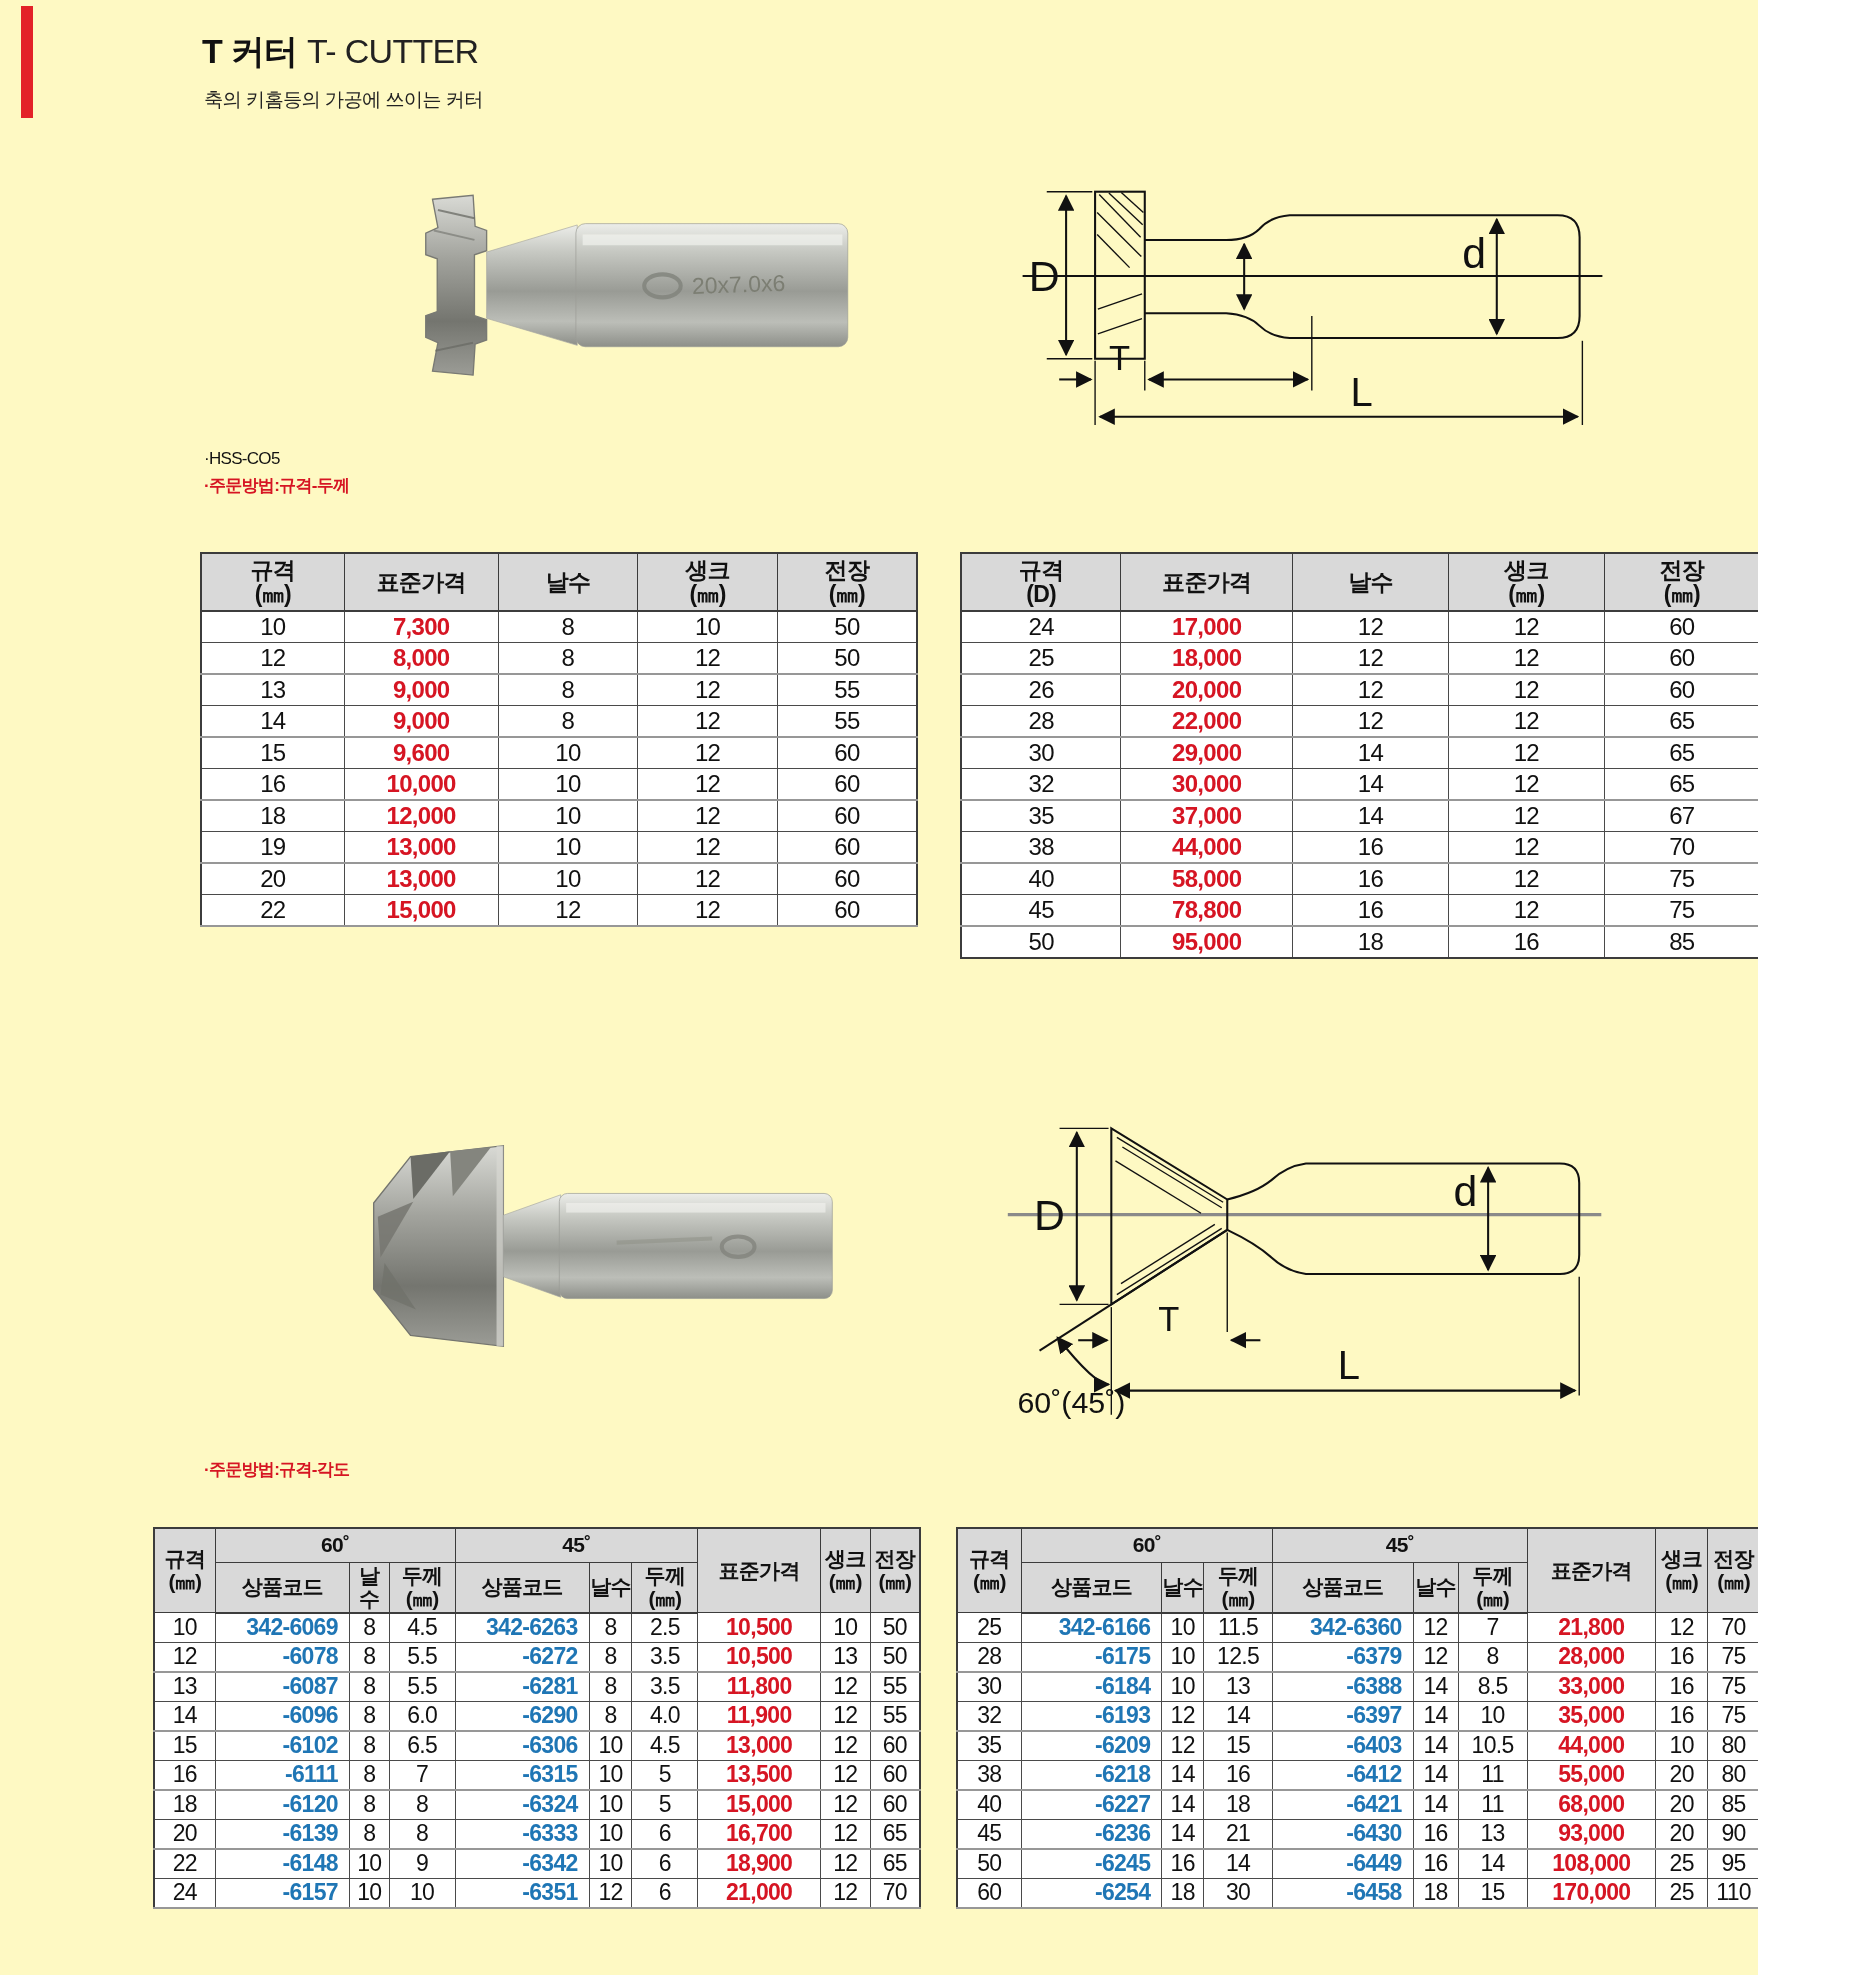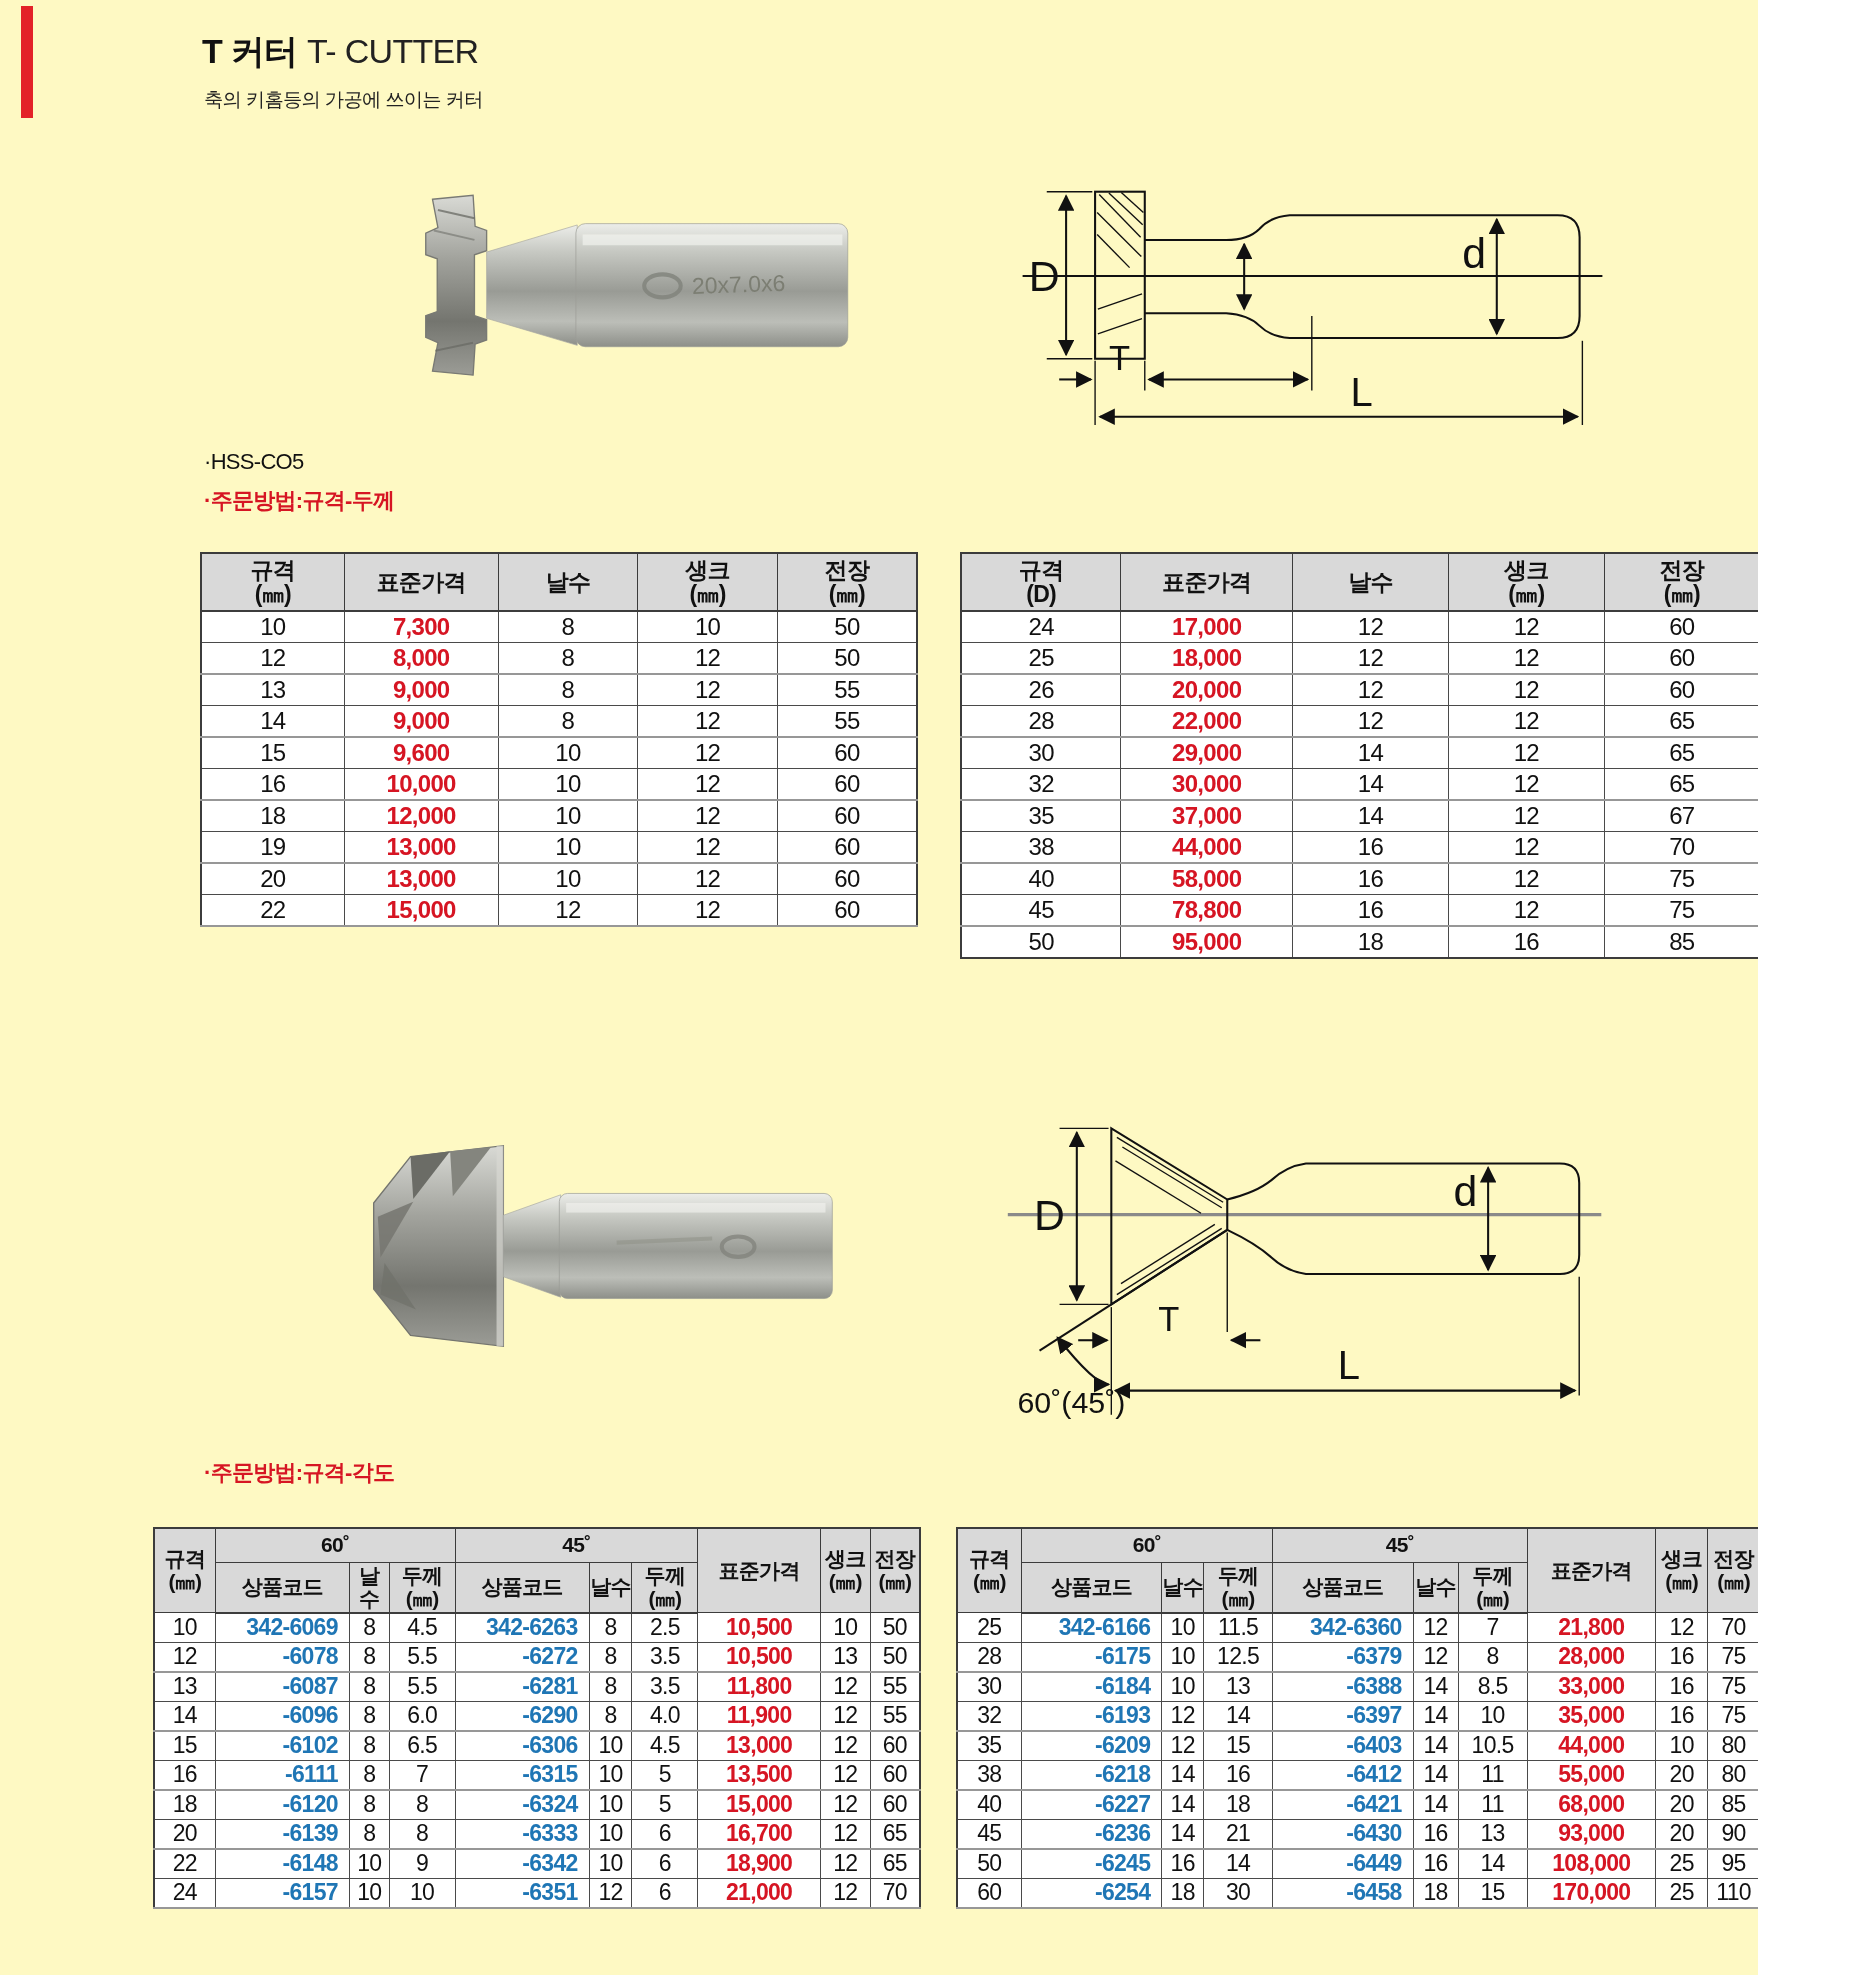--- a/index.html
+++ b/index.html
@@ -5,21 +5,21 @@
   html,body{margin:0;padding:0;background:#fff;}
   .page{position:relative;width:1758px;height:1975px;background:#fef9c3;overflow:hidden;
         font-family:"Liberation Sans","DejaVu Sans",sans-serif;color:#111;}
 
   .accent-bar{position:absolute;left:21px;top:5.5px;width:11.7px;height:112px;background:#e32228;}
 
   .sec-title{position:absolute;font-size:34px;letter-spacing:-0.7px;white-space:nowrap;}
   .sec-title .ko{font-weight:700;color:#111;}
   .sec-title .en{font-weight:400;color:#222;margin-left:9.7px;}
   .subtitle{position:absolute;font-size:19.3px;color:#222;letter-spacing:-0.7px;}
-  .note{position:absolute;font-size:22px;color:#111;letter-spacing:-0.7px;}
+  .note{position:absolute;font-size:17px;color:#111;letter-spacing:-0.7px;}
   .note.red{color:#d61523;font-weight:700;}
 
   .tbl-wrap{position:absolute;margin-top:20px;}
   table.spec{border-collapse:collapse;table-layout:fixed;width:100%;border:2.1px solid #3c3c3c;background:#fff;}
   table.spec th{background:#d9d9d9;border:1.4px solid #3c3c3c;font-weight:700;font-size:23px;
                 line-height:1.06;white-space:pre-line;padding:3.5px 0;text-align:center;vertical-align:middle;
                 letter-spacing:-0.7px;}
   table.spec thead tr:last-child th{border-bottom:2.1px solid #3c3c3c;}
   table.spec td{border:1.4px solid #4a4a4a;text-align:center;font-size:24px;height:30px;line-height:1;
                 padding:0;letter-spacing:-0.7px;color:#111;vertical-align:middle;}
@@ -107,21 +107,21 @@
       <line x1="208" y1="302" x2="438" y2="302" marker-start="url(#ar1)" marker-end="url(#ar1)"></line>
       <line x1="137" y1="356" x2="829" y2="356" marker-start="url(#ar1)" marker-end="url(#ar1)"></line>
     </g>
     <text x="34" y="174" font-size="62" fill="#111">D</text>
     <text x="662" y="140" font-size="62" fill="#111">d</text>
     <text x="150" y="288" font-size="50" fill="#111">T</text>
     <text x="500" y="340" font-size="58" fill="#111">L</text>
   </svg>
 
   <div class="note" style="left:204px;top:449px;">·HSS-CO5</div>
-  <div class="note red" style="left:204px;top:486px;">·주문방법:규격-두께</div>
+  <div class="note red" style="left:204px;top:474px;">·주문방법:규격-두께</div>
 
   <div class="tbl-wrap" style="left:200px;top:532px;width:718px;">
     <table class="spec">
       <colgroup>
           <col style="width:20%">
           <col style="width:21.5%">
           <col style="width:19.5%">
           <col style="width:19.5%">
           <col style="width:19.5%">
         </colgroup>

